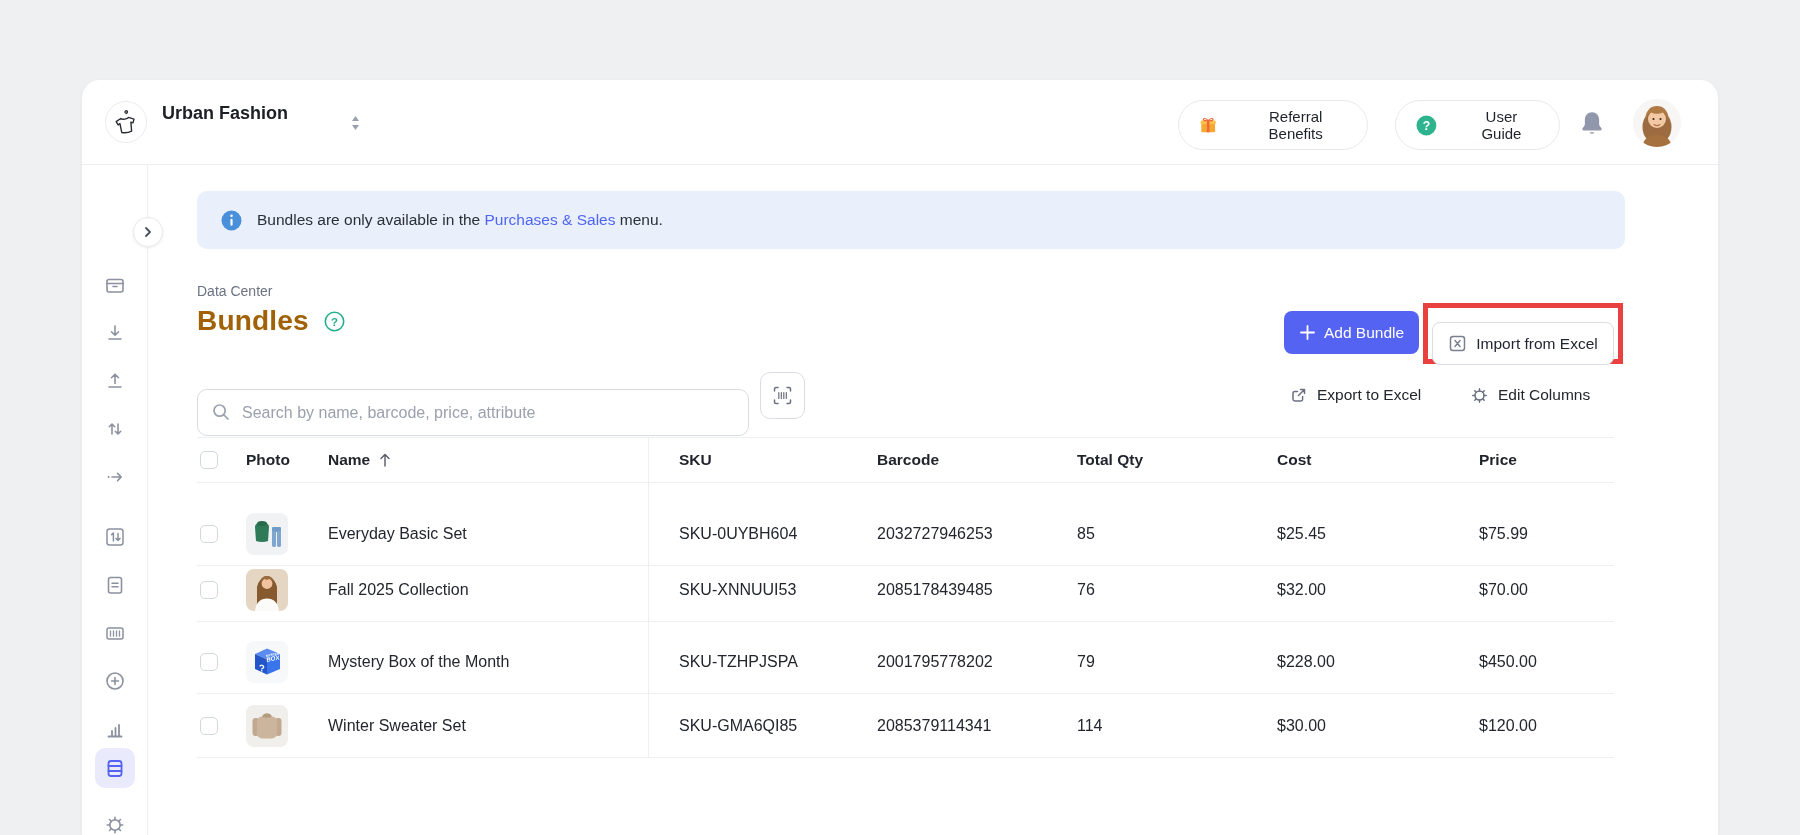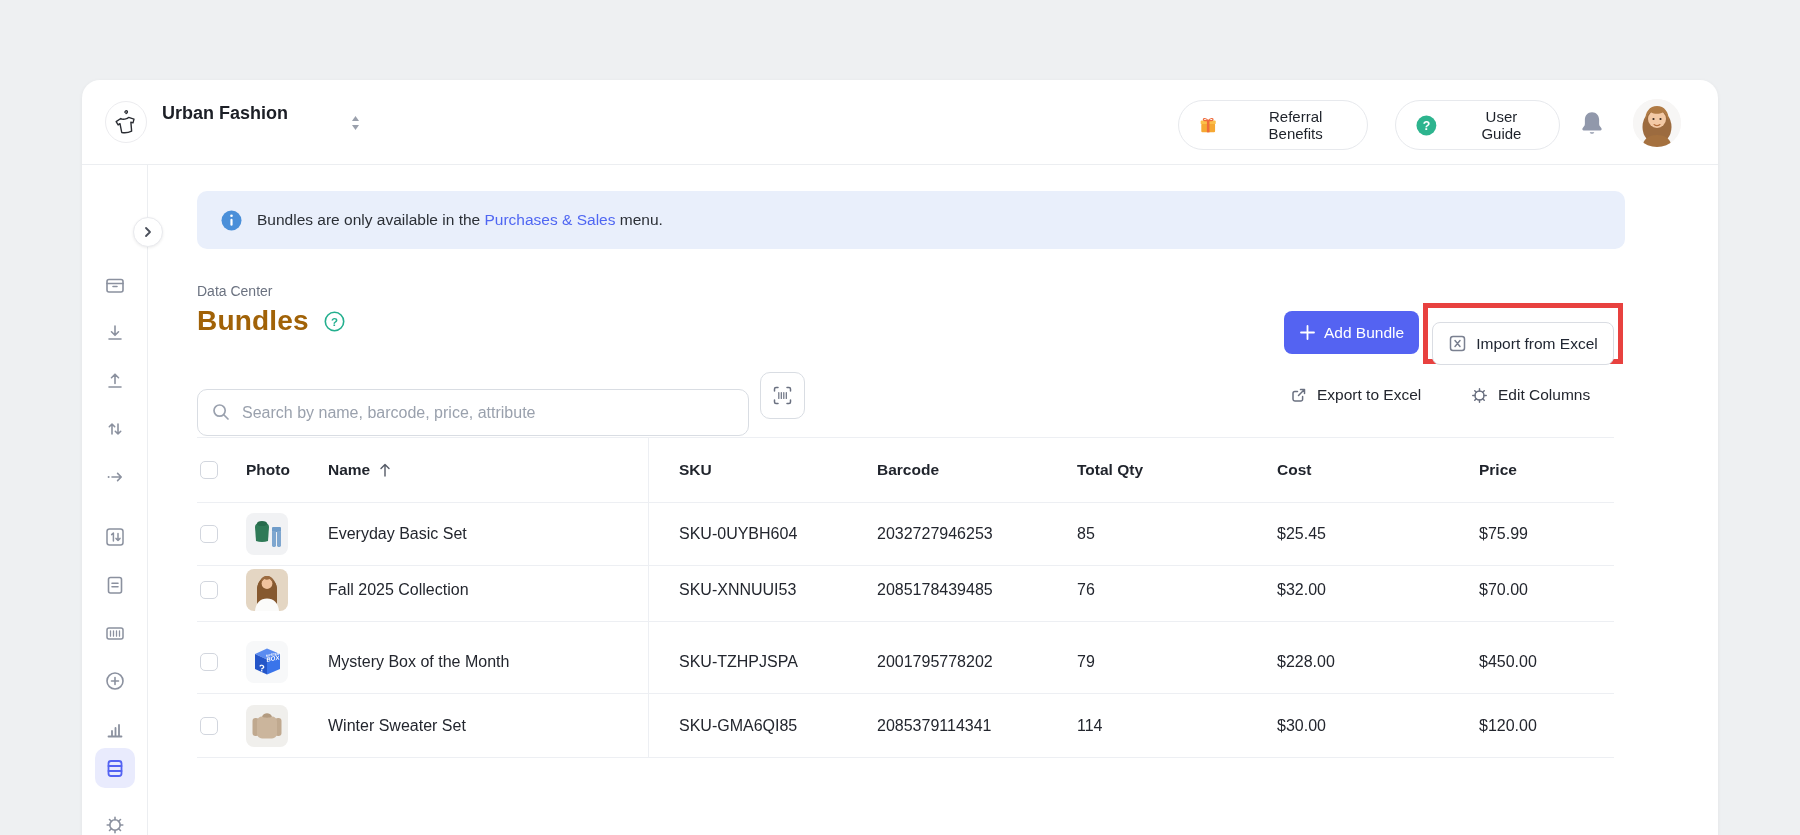--- a/index.html
+++ b/index.html
@@ -39,21 +39,21 @@
   .search{position:absolute;left:49px;top:207px;width:552px;height:47px;margin-top:17px;}
   .search input{width:100%;height:100%;border:1.5px solid #d9dde3;border-radius:10px;font-size:16px;font-family:inherit;color:#23262e;padding:0 14px 0 44px;outline:none;}
   .search input::placeholder{color:#9aa1ad;}
   .search .mag{position:absolute;left:14px;top:13px;}
   .btn-scan{position:absolute;left:612px;top:207px;width:45px;height:47px;background:#fff;border:1.5px solid #d9dde3;border-radius:10px;display:flex;align-items:center;justify-content:center;cursor:pointer;}
   .textbtn{position:absolute;top:218px;height:24px;display:flex;align-items:center;gap:9px;font-size:15.5px;color:#23262e;background:none;border:none;font-family:inherit;cursor:pointer;}
   .tb-export{left:1141px;}
   .tb-cols{left:1322px;}
   
   .table{position:absolute;left:49px;top:272px;width:1417px;height:321px;}
-  .thead{position:absolute;left:0;top:0;width:1417px;height:66px;border-top:1px solid #edeff3;border-bottom:1px solid #edeff3;}
+  .thead{position:absolute;left:0;top:0;width:1417px;height:46px;border-top:1px solid #edeff3;border-bottom:1px solid #edeff3;}
   .thead .cell{font-weight:600;font-size:15.5px;color:#1f232b;}
   .trow{position:absolute;left:0;width:1417px;height:64px;border-bottom:1px solid #edeff3;}
   .cell{position:absolute;top:50%;transform:translateY(-50%);font-size:16px;color:var(--text);white-space:nowrap;}
   .c-check{left:3px;}.c-photo{left:49px;}.c-name{left:131px;}.c-sku{left:482px;}
   .c-barcode{left:680px;}.c-qty{left:880px;}.c-cost{left:1080px;}.c-price{left:1282px;}
   .col-div{position:absolute;left:451px;top:0;width:1px;height:321px;background:#edeff3;}
   .checkbox{display:block;width:18px;height:18px;border:1.5px solid #d2d6de;border-radius:5px;background:#fff;cursor:pointer;}
   .thumb{width:42px;height:42px;border-radius:8px;overflow:hidden;display:block;}
   .namecell{display:flex;align-items:center;gap:8px;}
   .helpdot{cursor:pointer;display:flex;}

